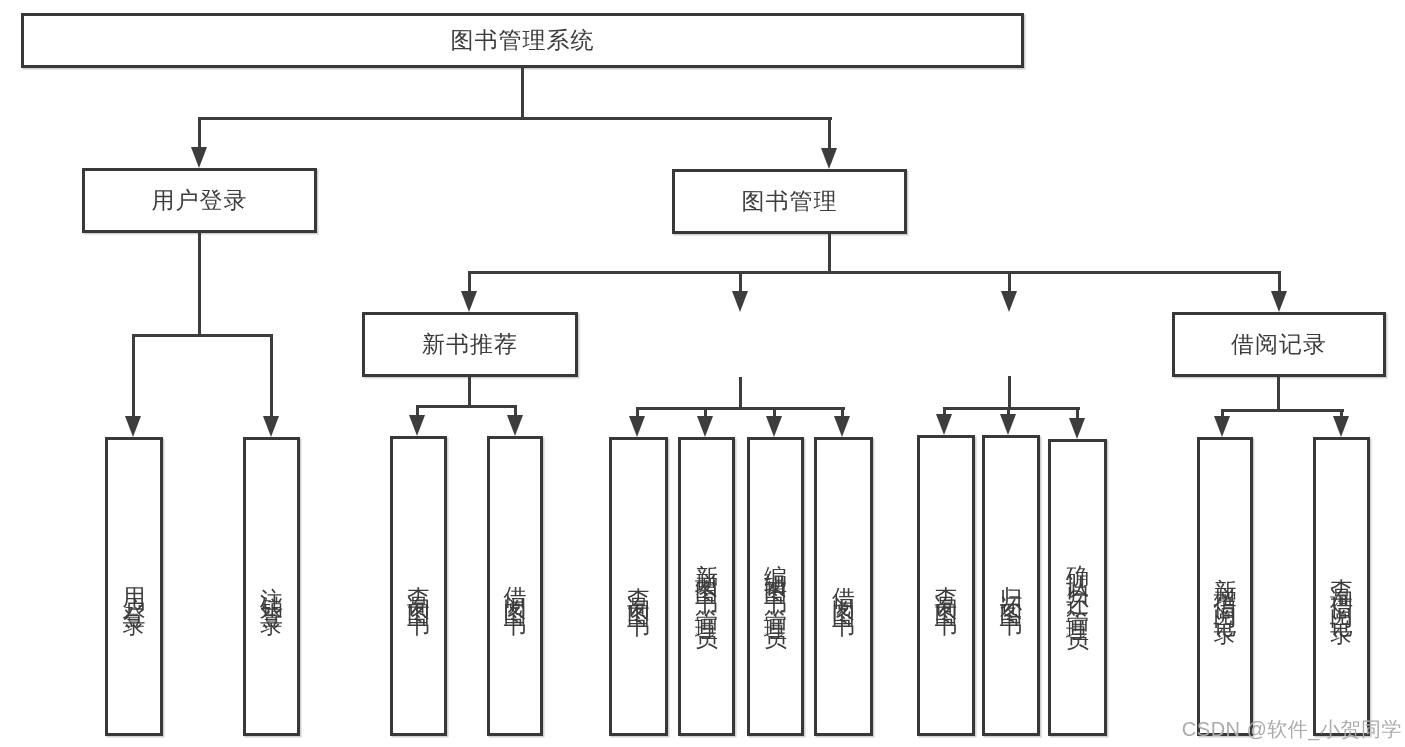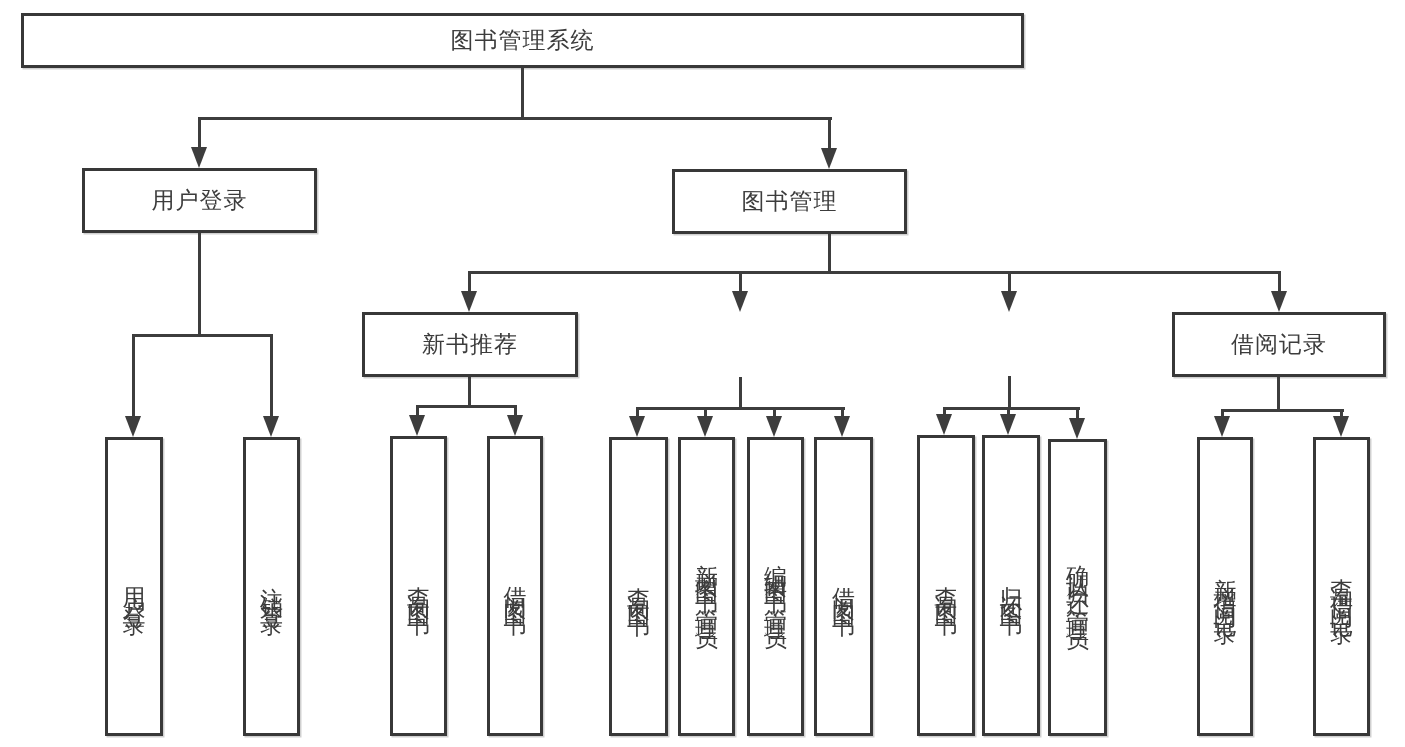--- a/index.html
+++ b/index.html
@@ -171,14 +171,15 @@
   <div class="line" style="left:1076px; top:407px; width:3px; height:14px;"></div>
   <div class="arrow" style="left:1069px; top:418px;"></div>
 
   <div class="line" style="left:1277px; top:377px; width:3px; height:34px;"></div>
   <div class="line" style="left:1221px; top:409px; width:123px; height:3px;"></div>
   <div class="line" style="left:1221px; top:409px; width:3px; height:10px;"></div>
   <div class="arrow" style="left:1214px; top:416px;"></div>
   <div class="line" style="left:1340px; top:409px; width:3px; height:10px;"></div>
   <div class="arrow" style="left:1333px; top:416px;"></div>
 
+  <div id="watermark">CSDN @软件_小贺同学</div>
 
 </div>
 
 </body></html>

